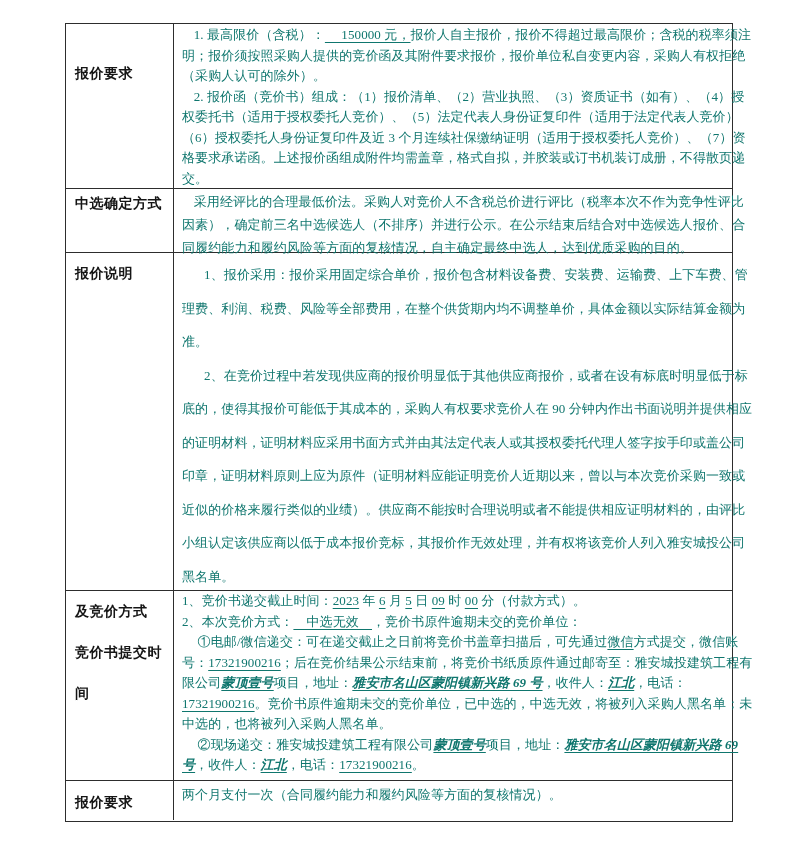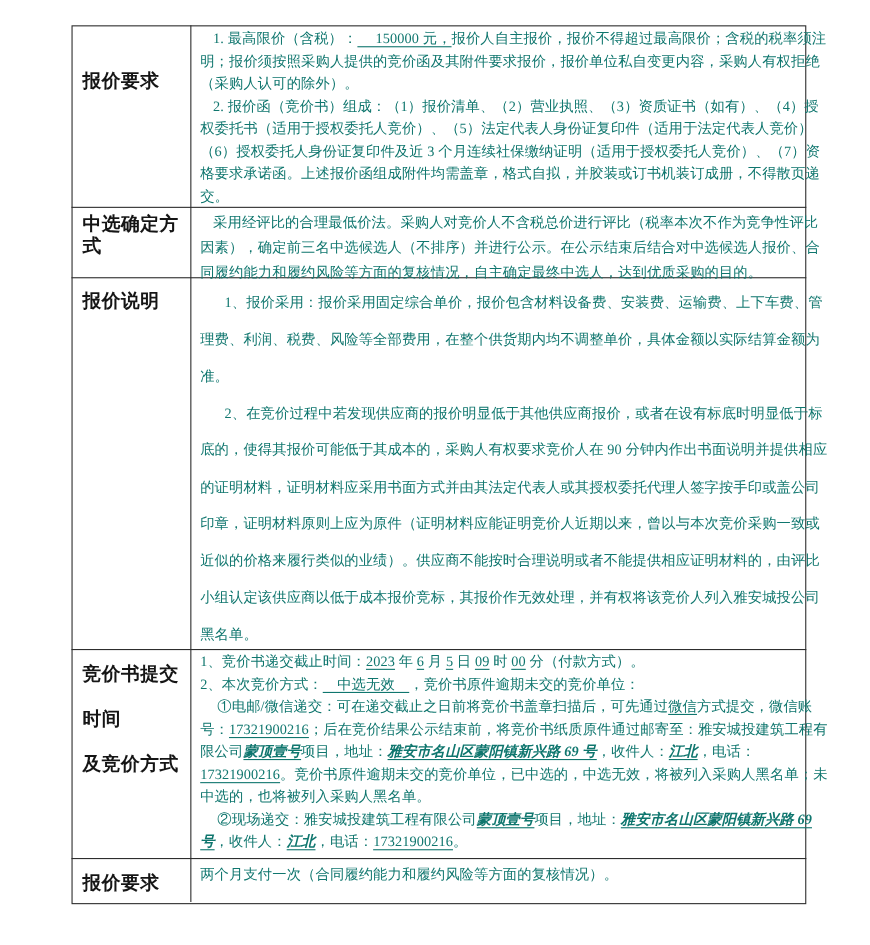--- a/index.html
+++ b/index.html
@@ -26,22 +26,22 @@
     position:absolute; left:65px; width:668px; height:0;
     border-top:1.5px solid #2d2d2d; z-index:1;
   }
   .hline.h1 { top:188px; }
   .hline.h2 { top:252px; }
   .hline.h3 { top:590px; }
   .hline.h4 { top:780px; }
 
   .label {
     position:absolute; left:75px; width:96px; z-index:2;
-    font-family:Liberation Sans, sans-serif;
-    font-weight:bold; font-size:17px; letter-spacing:0.5px;
+    font-family:Liberation Mono, monospace;
+    font-weight:bold; font-size:14px; letter-spacing:0.5px;
     line-height:20px; color:#151515;
   }
   .label.l0 { top:64px; }
   .label.l1 { top:194px; }
   .label.l2 { top:264px; }
   .label.l3 { top:592px; line-height:41px; }
   .label.l4 { top:793px; }
 
   .content {
     position:absolute; left:182px; width:574px; z-index:2;
@@ -76,22 +76,22 @@
   <div class="label l0">
     <div>报价要求</div>
   </div>
   <div class="label l1">
     <div>中选确定方式</div>
   </div>
   <div class="label l2">
     <div>报价说明</div>
   </div>
   <div class="label l3">
+    <div>及竞价方式</div>
     <div>竞价书提交时间</div>
-    <div>及竞价方式</div>
   </div>
   <div class="label l4">
     <div>报价要求</div>
   </div>
 
   <div class="content c0">
     <p class="para ind-sm"><span>1. 最高限价（含税）：</span><span class="u">　 150000 元，</span><span>报价人自主报价，报价不得超过最高限价；含税的税率须注明；报价须按照采购人提供的竞价函及其附件要求报价，报价单位私自变更内容，采购人有权拒绝（采购人认可的除外）。</span></p>
     <p class="para ind-sm"><span>2. 报价函（竞价书）组成：（1）报价清单、（2）营业执照、（3）资质证书（如有）、（4）授权委托书（适用于授权委托人竞价）、（5）法定代表人身份证复印件（适用于法定代表人竞价）（6）授权委托人身份证复印件及近 3 个月连续社保缴纳证明（适用于授权委托人竞价）、（7）资格要求承诺函。上述报价函组成附件均需盖章，格式自拟，并胶装或订书机装订成册，不得散页递交。</span></p>
   </div>
 

